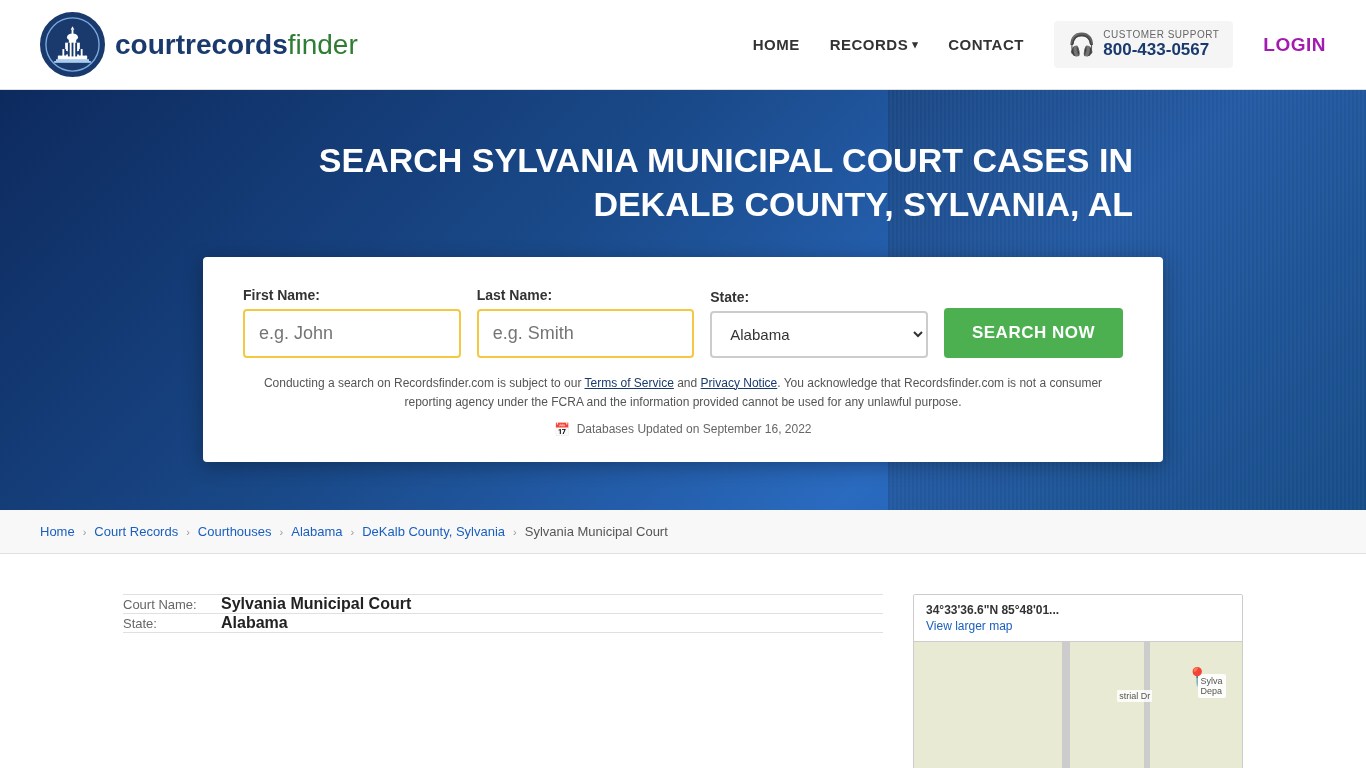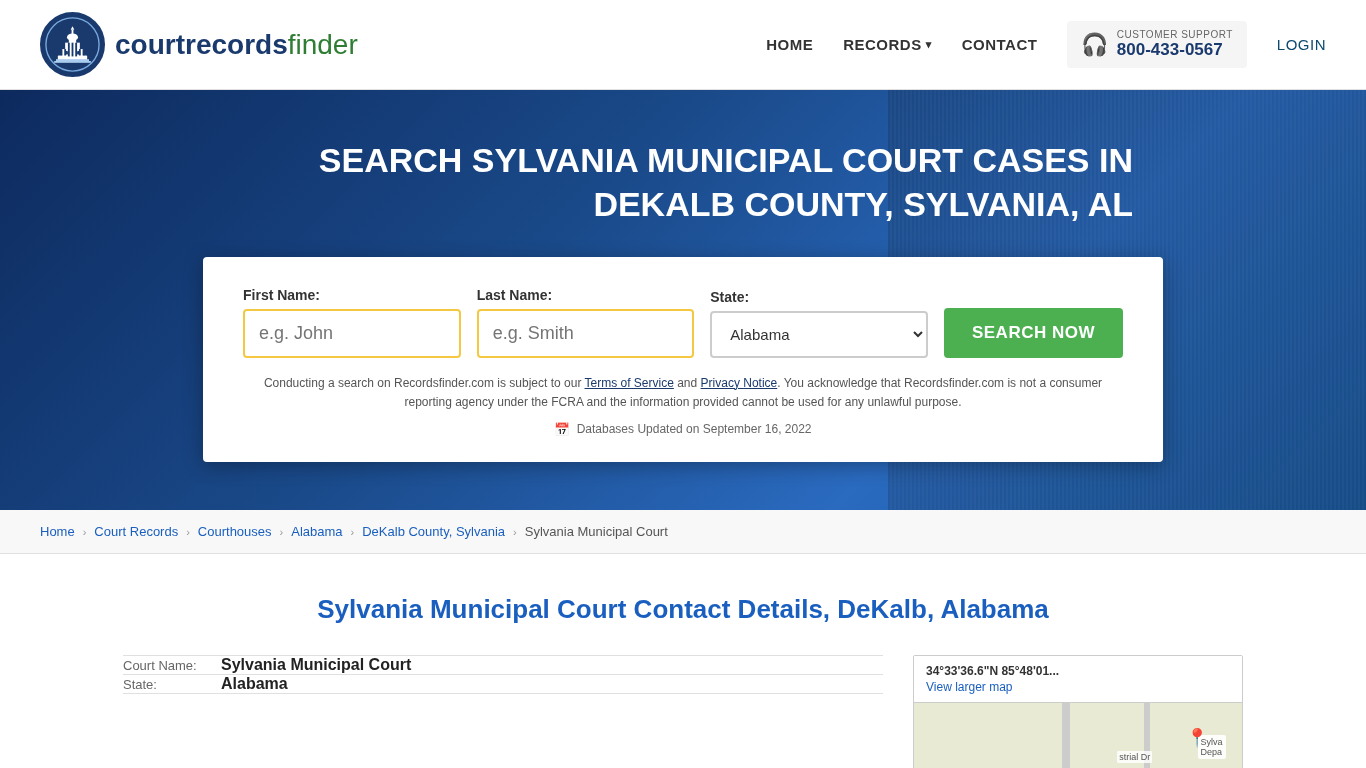--- a/index.html
+++ b/index.html
@@ -73,23 +73,23 @@
       gap: 8px;
       background: #f5f5f5;
       border-radius: 4px;
       padding: 8px 14px;
     }
     .headset-icon { font-size: 22px; color: #1a3a6e; }
     .support-text { display: flex; flex-direction: column; }
     .customer-support-label { font-size: 10px; color: #666; text-transform: uppercase; letter-spacing: 0.5px; }
     .phone-number { font-size: 17px; font-weight: 900; color: #1a3a6e; }
     .login-btn {
-      font-size: 15px;
-      font-weight: 400;
-      color: #0c4a6e;
+      font-size: 19px;
+      font-weight: 700;
+      color: #a21caf;
       cursor: pointer;
       text-decoration: none;
     }
 
     
     .hero {
       background: linear-gradient(135deg, #0d2a5e 0%, #1a4a8a 40%, #2a6abf 70%, #1a5a9e 100%);
       min-height: 420px;
       display: flex;
       flex-direction: column;
@@ -418,21 +418,20 @@
   <a href="#">Courthouses</a>
   <span class="sep">›</span>
   <a href="#">Alabama</a>
   <span class="sep">›</span>
   <a href="#">DeKalb County, Sylvania</a>
   <span class="sep">›</span>
   <span class="current">Sylvania Municipal Court</span>
 </nav>
 
 <main class="content">
-  <h2 class="section-title">Sylvania Municipal Court Contact Details, DeKalb, Alabama</h2>
   <div class="details-map-row">
     <div class="details-panel">
       <div class="detail-row">
         <span class="detail-label">Court Name:</span>
         <span class="detail-value">Sylvania Municipal Court</span>
       </div>
       <div class="detail-row">
         <span class="detail-label">State:</span>
         <span class="detail-value">Alabama</span>
       </div>

